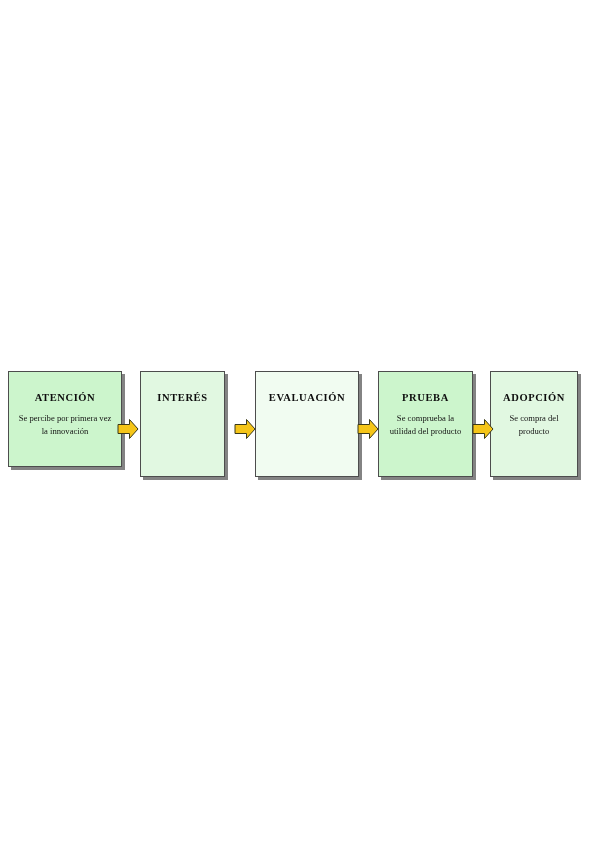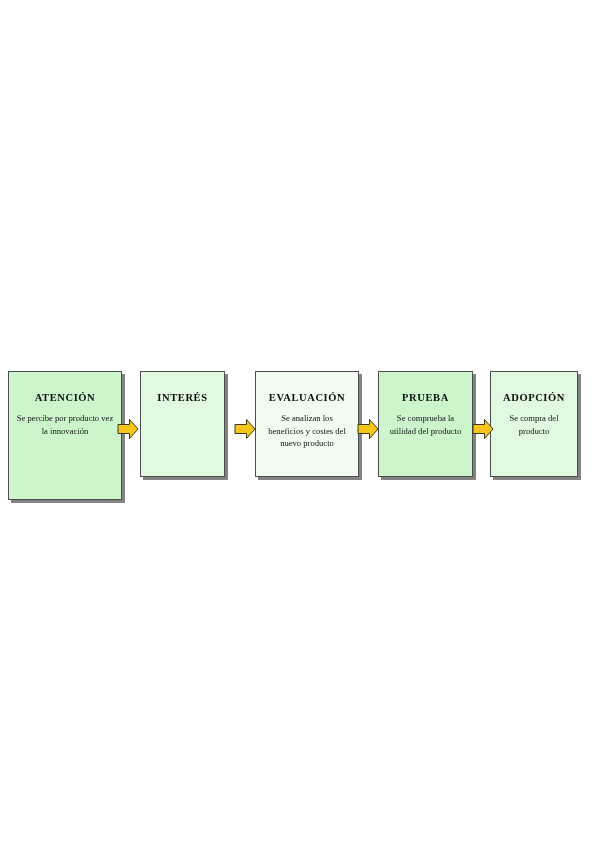--- a/index.html
+++ b/index.html
@@ -60,30 +60,29 @@
   }
 
   .arrow svg {
     display: block;
   }
 </style>
 </head>
 <body>
 
 <div id="diagram">
-    <div class="stage" style="left: 8px; top: 371px; width: 114px; height: 129px; background: rgb(204, 245, 204); border-color: rgb(77, 77, 77);">
+    <div class="stage" style="left: 8px; top: 371px; width: 114px; height: 96px; background: rgb(204, 245, 204); border-color: rgb(77, 77, 77);">
       <div class="stage-title">ATENCIÓN</div>
-      <div class="stage-desc">Se percibe por producto vez la innovación</div>
+      <div class="stage-desc">Se percibe por primera vez la innovación</div>
     </div>
     <div class="stage" style="left: 140px; top: 371px; width: 85px; height: 106px; background: rgb(225, 248, 225); border-color: rgb(77, 77, 77);">
       <div class="stage-title">INTERÉS</div>
     </div>
     <div class="stage" style="left: 255px; top: 371px; width: 104px; height: 106px; background: rgb(241, 252, 241); border-color: rgb(77, 77, 77);">
       <div class="stage-title">EVALUACIÓN</div>
-      <div class="stage-desc">Se analizan los beneficios y costes del nuevo producto</div>
     </div>
     <div class="stage" style="left: 378px; top: 371px; width: 95px; height: 106px; background: rgb(204, 245, 204); border-color: rgb(77, 77, 77);">
       <div class="stage-title">PRUEBA</div>
       <div class="stage-desc">Se comprueba la utilidad del producto</div>
     </div>
     <div class="stage" style="left: 490px; top: 371px; width: 88px; height: 106px; background: rgb(225, 248, 225); border-color: rgb(77, 77, 77);">
       <div class="stage-title">ADOPCIÓN</div>
       <div class="stage-desc">Se compra del producto</div>
     </div>
     <div class="arrow" style="left: 117px; top: 418px; width: 22px; height: 22px;">

